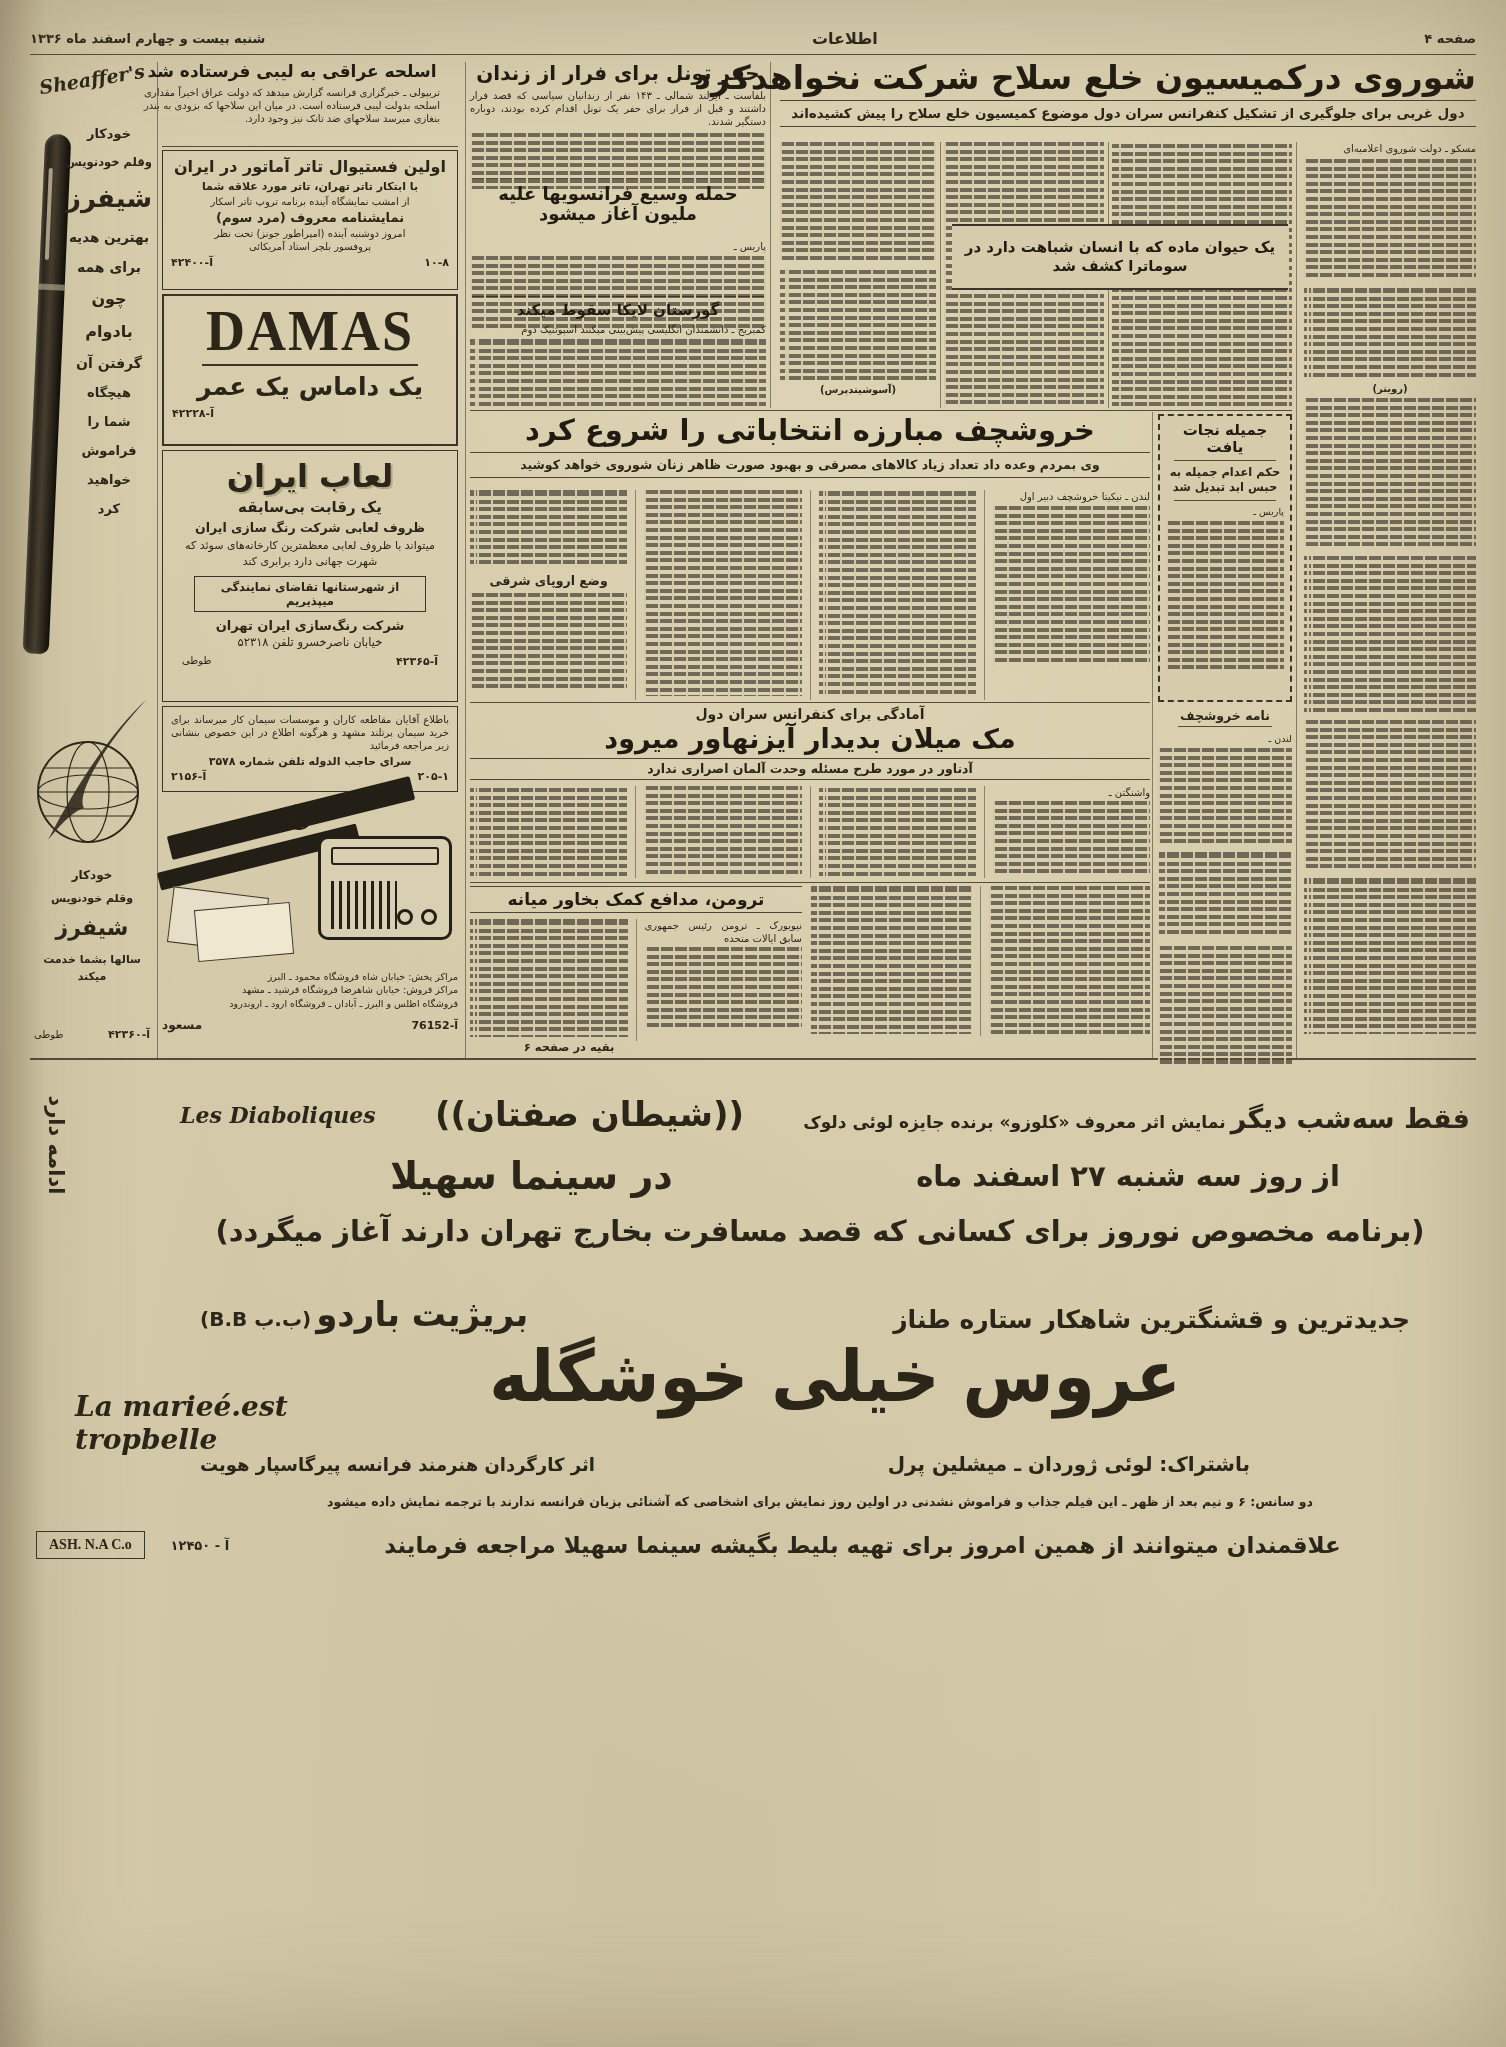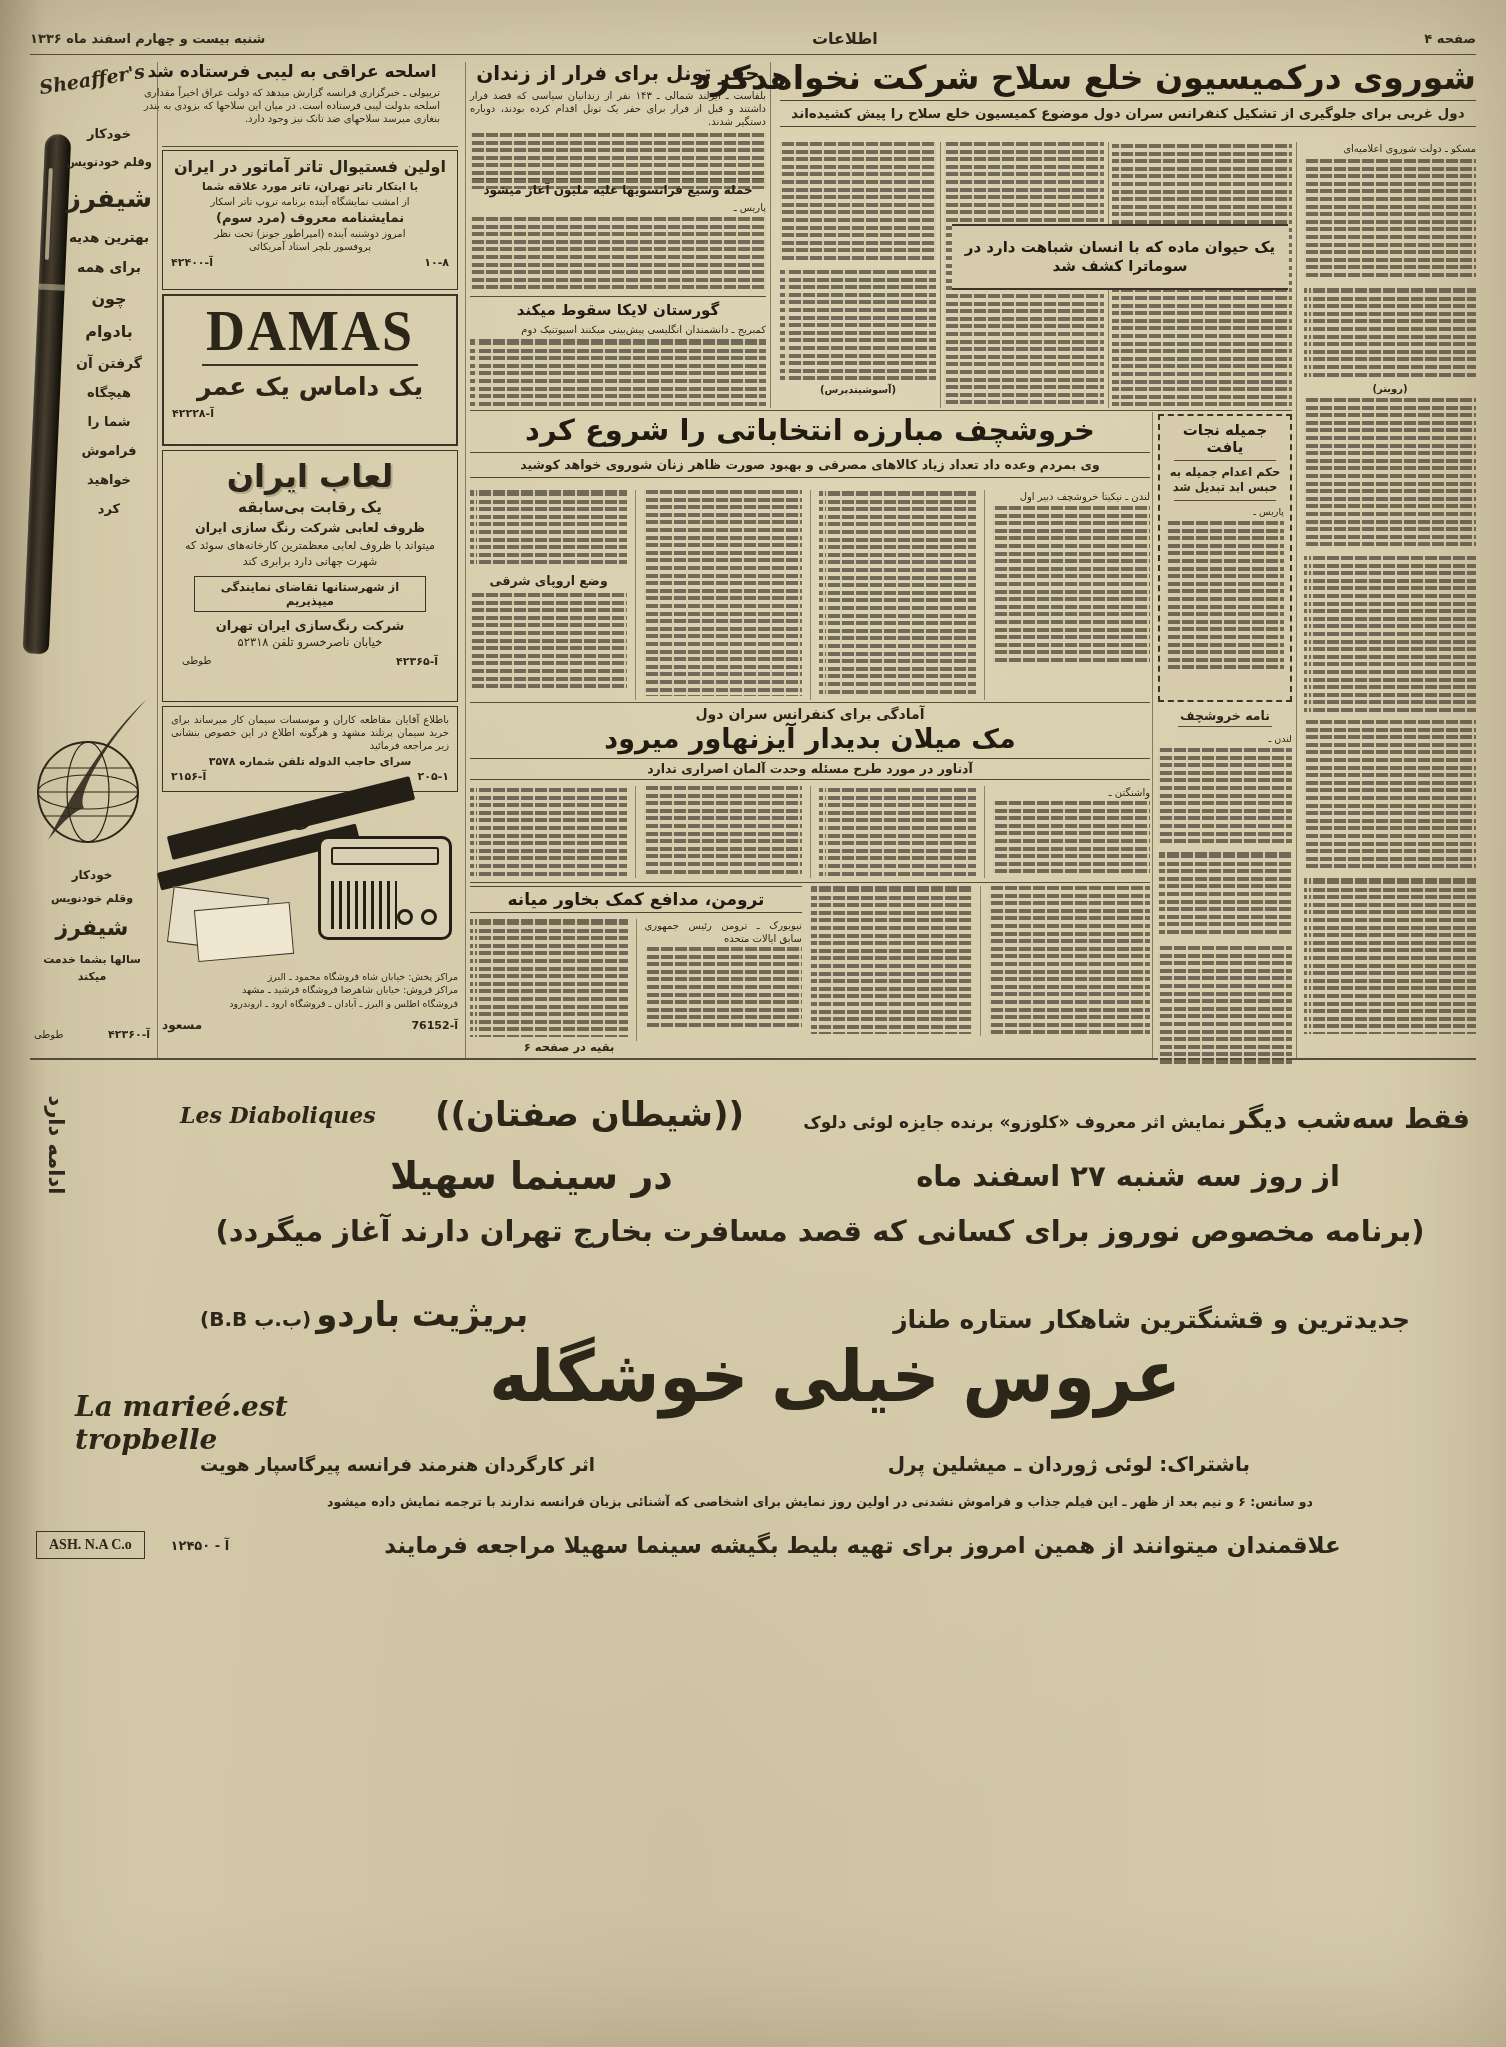--- a/index.html
+++ b/index.html
@@ -192,21 +192,21 @@
     <div class="b" style="font-size:12px;">مسعود</div>
   </div>
 
   <div class="abs" style="left:470px;top:62px;width:296px;">
     <div class="h1" style="font-size:20px;margin-bottom:5px;">حفر تونل برای فرار از زندان</div>
     <div class="lead" style="margin-bottom:5px;">بلفاست ـ ایرلند شمالی ـ ۱۴۳ نفر از زندانیان سیاسی که قصد فرار داشتند و قبل از فرار برای حفر یک تونل اقدام کرده بودند، دوباره دستگیر شدند.</div>
     <div class="sim" style="height:56px;"></div>
   </div>
 
   <div class="abs" style="left:470px;top:184px;width:296px;">
-    <div class="h1" style="font-size:12px;margin-bottom:4px;">حمله وسیع فرانسویها علیه ملیون آغاز میشود</div>
+    <div class="h1" style="font-size:18px;margin-bottom:16px;">حمله وسیع فرانسویها علیه ملیون آغاز میشود</div>
     <div class="dl" style="margin-bottom:3px;">پاریس ـ</div>
     <div class="sim" style="height:76px;"></div>
   </div>
 
   <div class="abs" style="left:470px;top:302px;width:296px;">
     <div class="h1" style="font-size:15px;margin-bottom:4px;">گورستان لایکا سقوط میکند</div>
     <div class="dl" style="margin-bottom:3px;">کمبریج ـ دانشمندان انگلیسی پیش‌بینی میکنند اسپوتنیک دوم</div>
     <div class="sim sim2" style="height:70px;"></div>
   </div>
 

